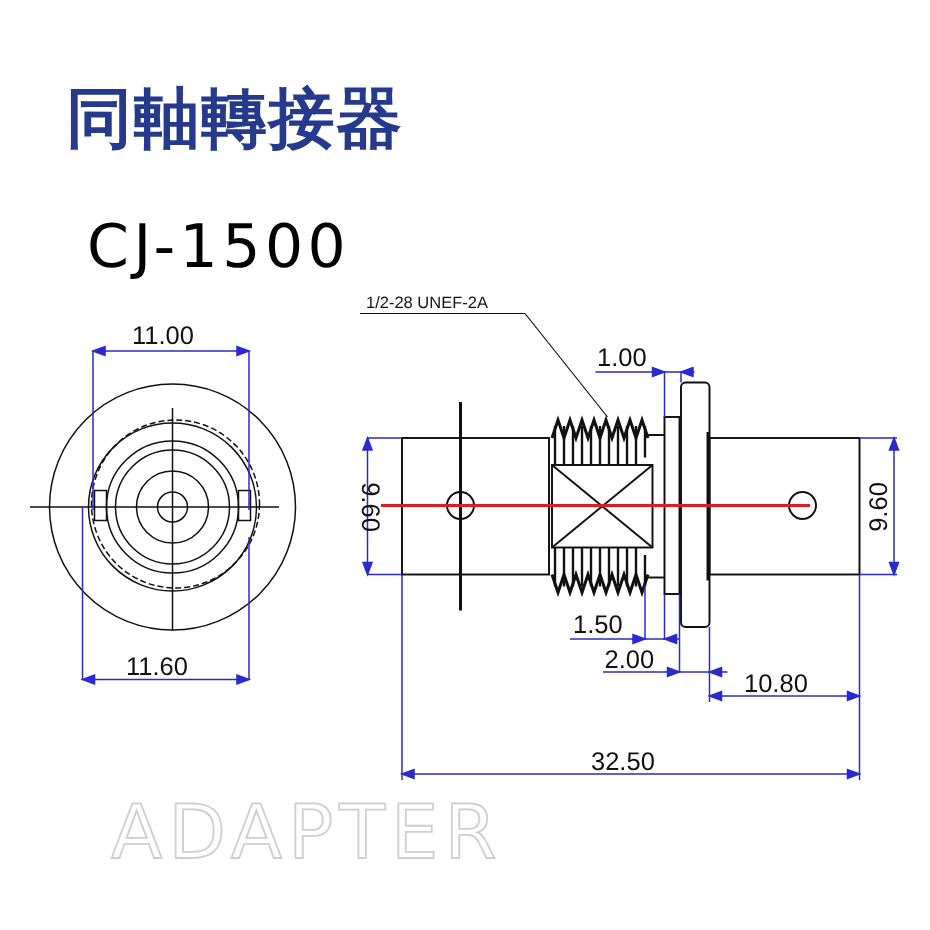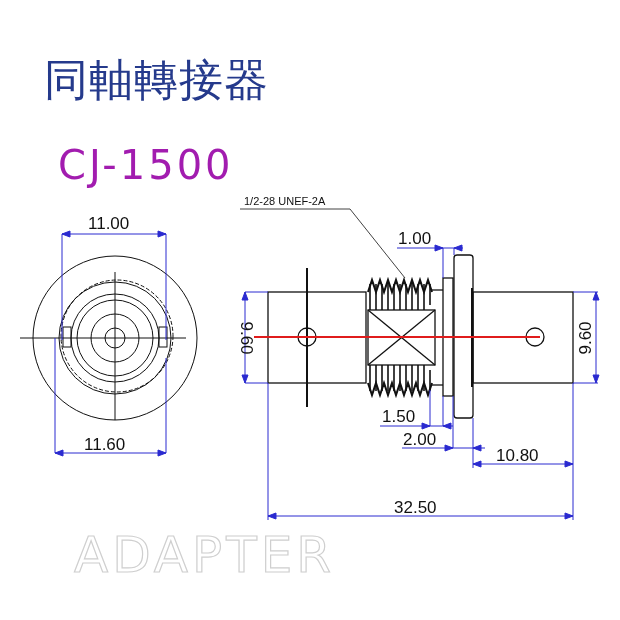--- a/index.html
+++ b/index.html
@@ -1,18 +1,18 @@
 <!DOCTYPE html>
 <html><head>
 <meta charset="utf-8">
 <style>
   html, body { margin:0; padding:0; background:#ffffff; }
   body { width:620px; height:620px; position:relative; overflow:hidden; font-family:"DejaVu Sans", sans-serif; }
-  .title { position:absolute; left:44px; top:58px; font-size:44px; font-weight:normal; color:#253a8c; letter-spacing:1px; line-height:1; }
-  .model { position:absolute; left:58px; top:145px; font-size:40px; color:#a21caf; letter-spacing:3px; line-height:1; font-family:"DejaVu Sans", sans-serif; }
+  .title { position:absolute; left:44px; top:58px; font-size:44px; font-weight:bold; color:#253a8c; letter-spacing:1px; line-height:1; }
+  .model { position:absolute; left:58px; top:145px; font-size:40px; color:#000000; letter-spacing:3px; line-height:1; font-family:"DejaVu Sans", sans-serif; }
   svg.drawing { position:absolute; left:0; top:0; }
   .dim { font-family:"Liberation Sans", sans-serif; font-size:17px; fill:#111; }
   .note { font-family:"Liberation Sans", sans-serif; font-size:11px; fill:#111; }
   .adapter { font-family:"DejaVu Sans", sans-serif; font-size:50px; fill:none; stroke:#cfcfcf; stroke-width:1.2; letter-spacing:4px; }
 </style>
 </head>
 <body>
 
 <div class="title">同軸轉接器</div>
 <div class="model">CJ-1500</div>

